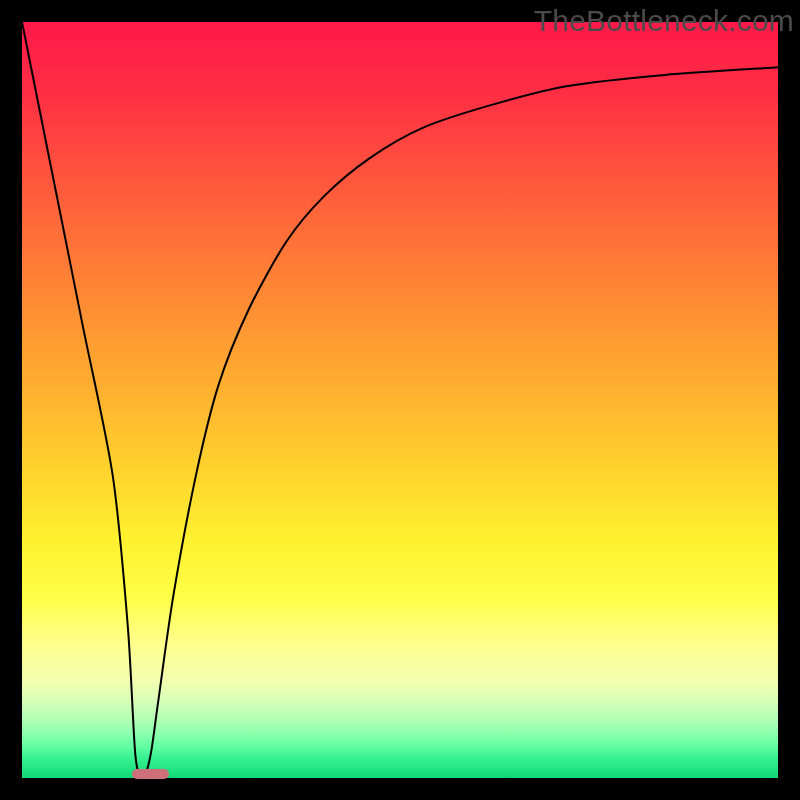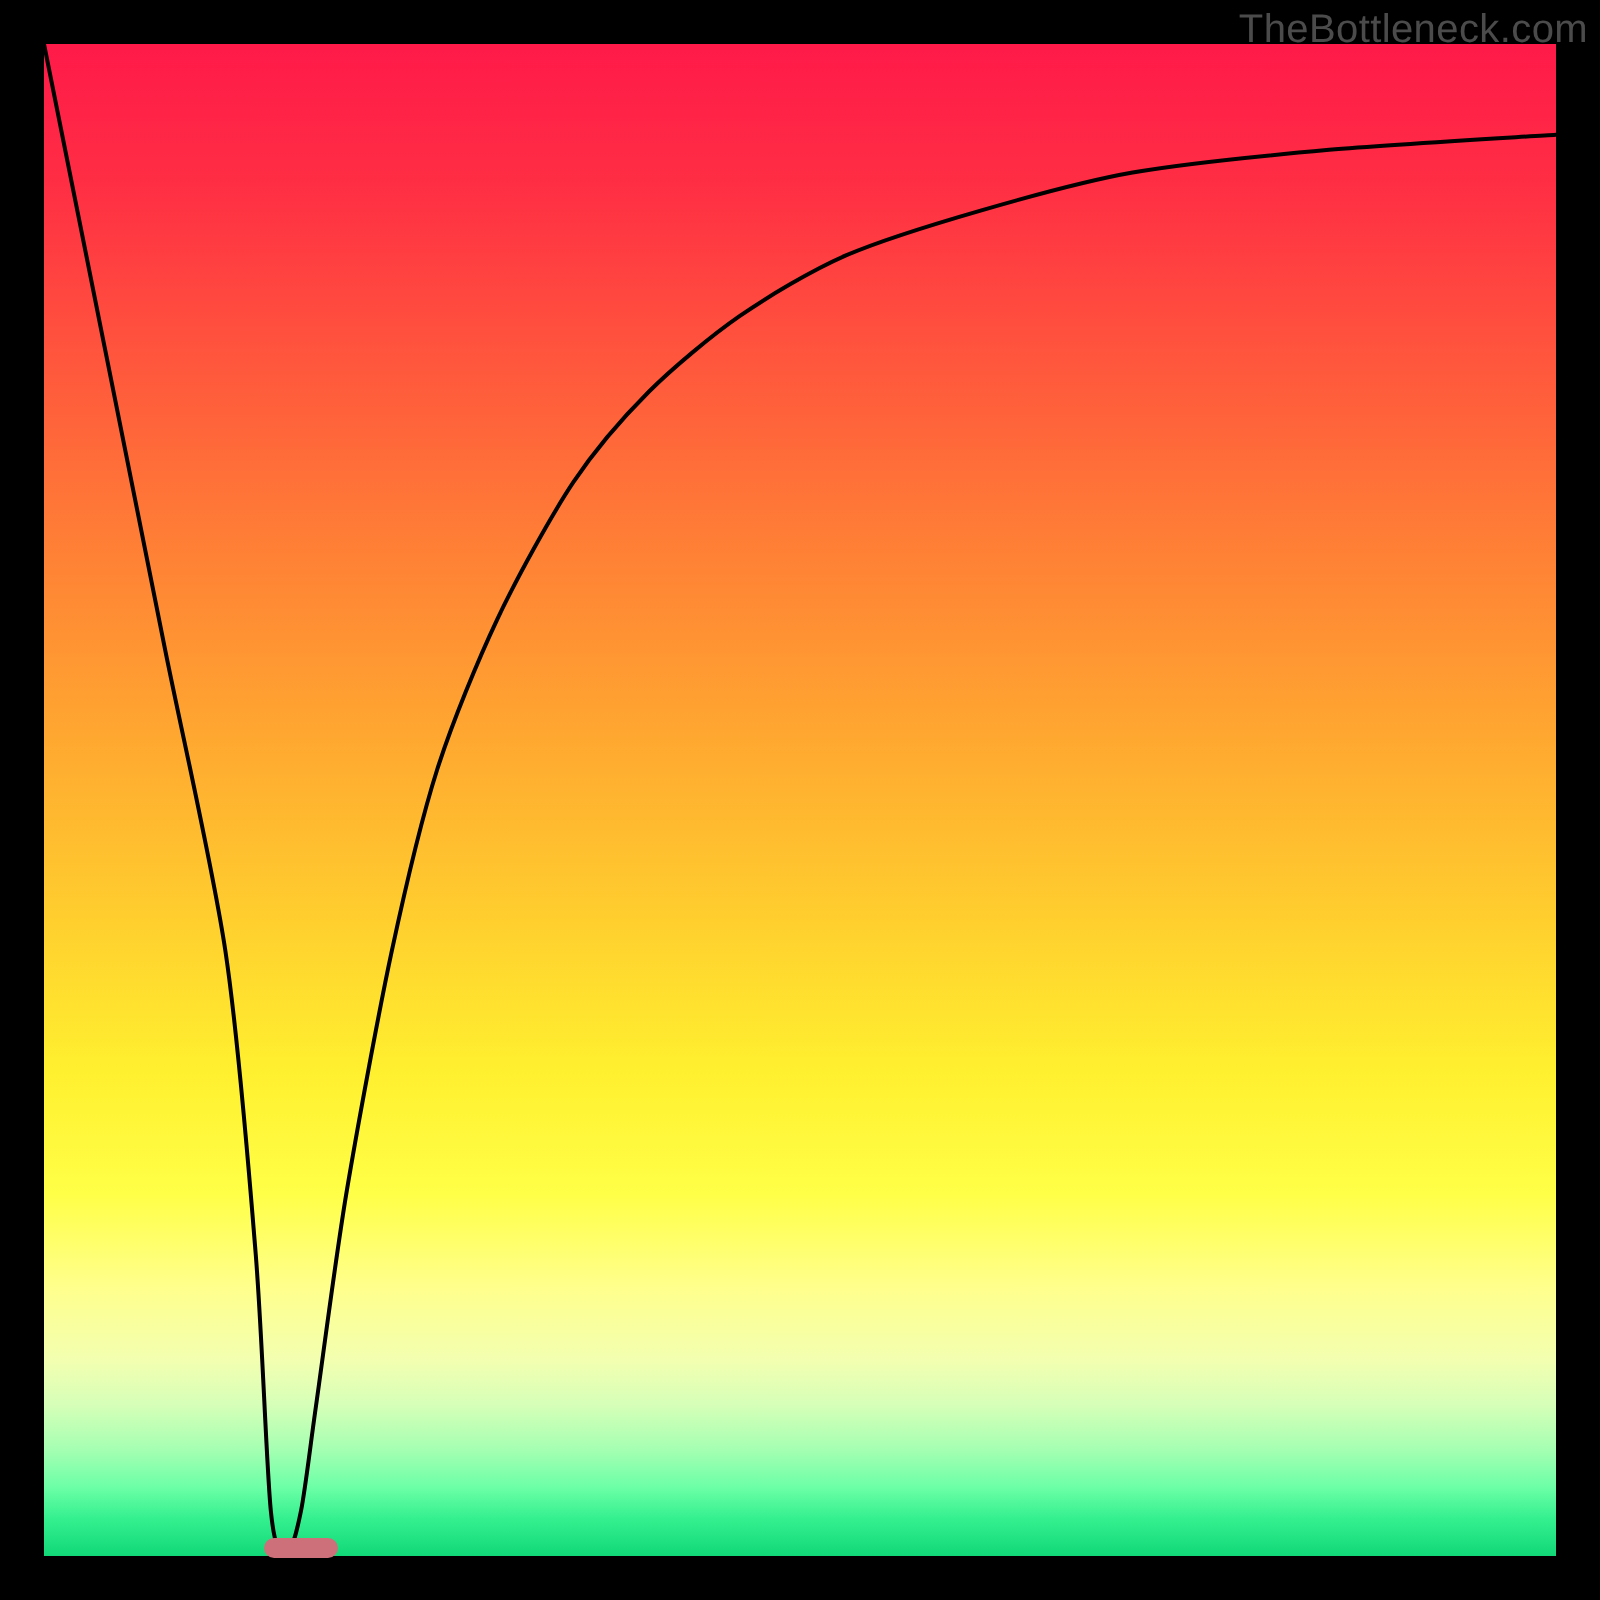--- a/index.html
+++ b/index.html
@@ -39,21 +39,21 @@
       #6bffa6 95.5%,
       #35f08f 97.5%,
       #11d878 100%
     );
   }
   .watermark {
     position: absolute;
     top: 4px;
     right: 6px;
     color: #4b4b4b;
-    font-size: 20px;
+    font-size: 30px;
     font-weight: 400;
     letter-spacing: 0.2px;
     pointer-events: none;
     user-select: none;
   }
   svg.curve {
     position: absolute;
     inset: 0;
     width: 100%;
     height: 100%;

